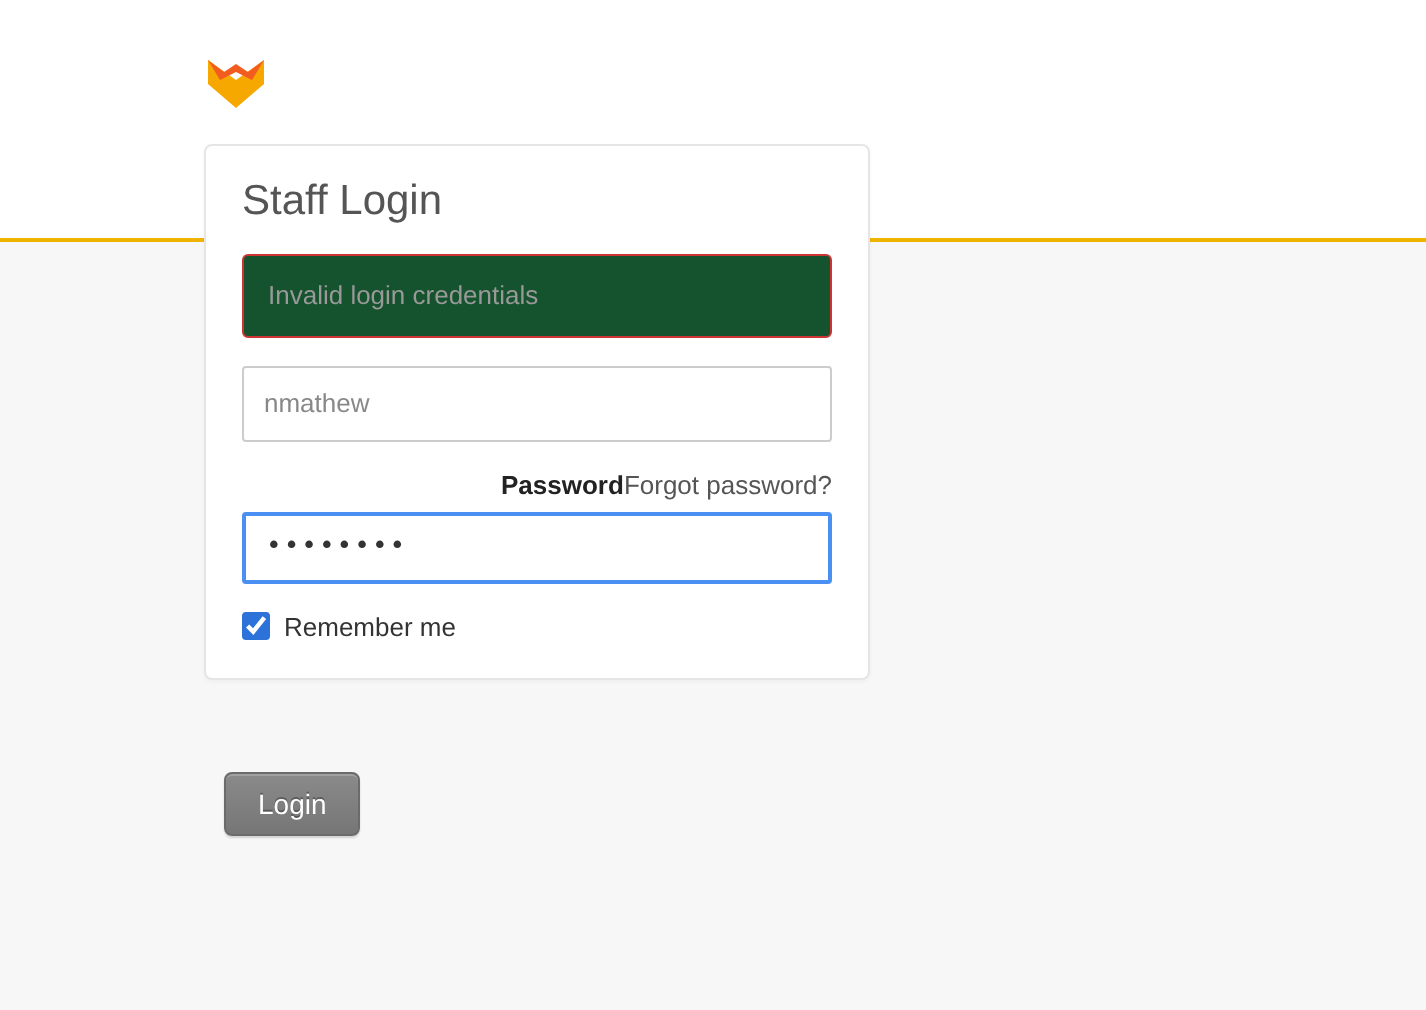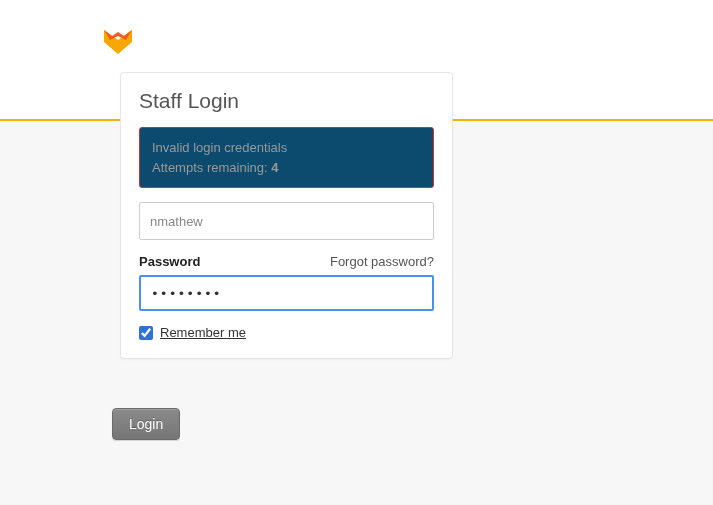--- a/index.html
+++ b/index.html
@@ -41,42 +41,41 @@
     .card {
       position: absolute;
       top: 72px;
       left: 102px;
       width: 333px;
       background: #fff;
       border: 1px solid #e5e5e5;
       border-radius: 4px;
       padding: 16px 18px 18px 18px;
       box-shadow: 0 1px 2px rgba(0,0,0,0.04);
-      margin-left: 18px;
     }
     .card-title {
       font-size: 21px;
       font-weight: 400;
       color: #555;
       margin-bottom: 14px;
     }
     .error-box {
       border: 1px solid #c33;
-      background: #0c4a6e;
+      background: #14532d;
       border-radius: 3px;
       padding: 10px 12px;
       margin-bottom: 14px;
       color: #999;
       font-size: 13px;
       line-height: 1.5;
     }
     .error-box .bold { font-weight: bold; }
     .field-row {
       display: flex;
-      justify-content: space-between;
+      justify-content: flex-end;
       align-items: baseline;
       margin-bottom: 6px;
     }
     .label {
       font-size: 13px;
       font-weight: 700;
       color: #222;
       margin-bottom: 6px;
       display: block;
     }
@@ -102,31 +101,30 @@
       font-family: monospace;
       letter-spacing: 1px;
       height: 36px;
     }
     .checkbox-row {
       display: flex;
       align-items: center;
       gap: 7px;
       font-size: 13px;
       color: #333;
-      text-decoration: underline;
     }
     .checkbox-row input[type=checkbox] {
       width: 14px;
       height: 14px;
       accent-color: #2d72d9;
       cursor: pointer;
     }
     .login-btn {
       position: absolute;
-      top: 408px;
+      top: 386px;
       left: 112px;
       padding: 7px 16px;
       background: linear-gradient(#8a8a8a, #767676);
       border: 1px solid #6b6b6b;
       border-radius: 4px;
       color: #fff;
       font-size: 14px;
       text-shadow: 0 -1px 0 rgba(0,0,0,0.3);
       box-shadow: inset 0 1px 0 rgba(255,255,255,0.2), 0 1px 1px rgba(0,0,0,0.15);
       cursor: pointer;
@@ -145,23 +143,20 @@
 </div>
 
 <div class="divider"></div>
 <div class="content-bg"></div>
 
 <div class="card">
   <h1 class="card-title">Staff Login</h1>
 
   <div class="error-box">
     <div>Invalid login credentials</div>
-    <div>
-      <span>Attempts remaining: </span><span class="bold">4</span>
-    </div>
   </div>
 
   <input type="text" class="text-input" value="nmathew" style="">
 
   <div class="field-row">
     <label class="label" style="margin-bottom:0">Password</label>
     <a class="forgot">Forgot password?</a>
   </div>
   <input type="text" class="text-input focused" value="••••••••" style="">
 

